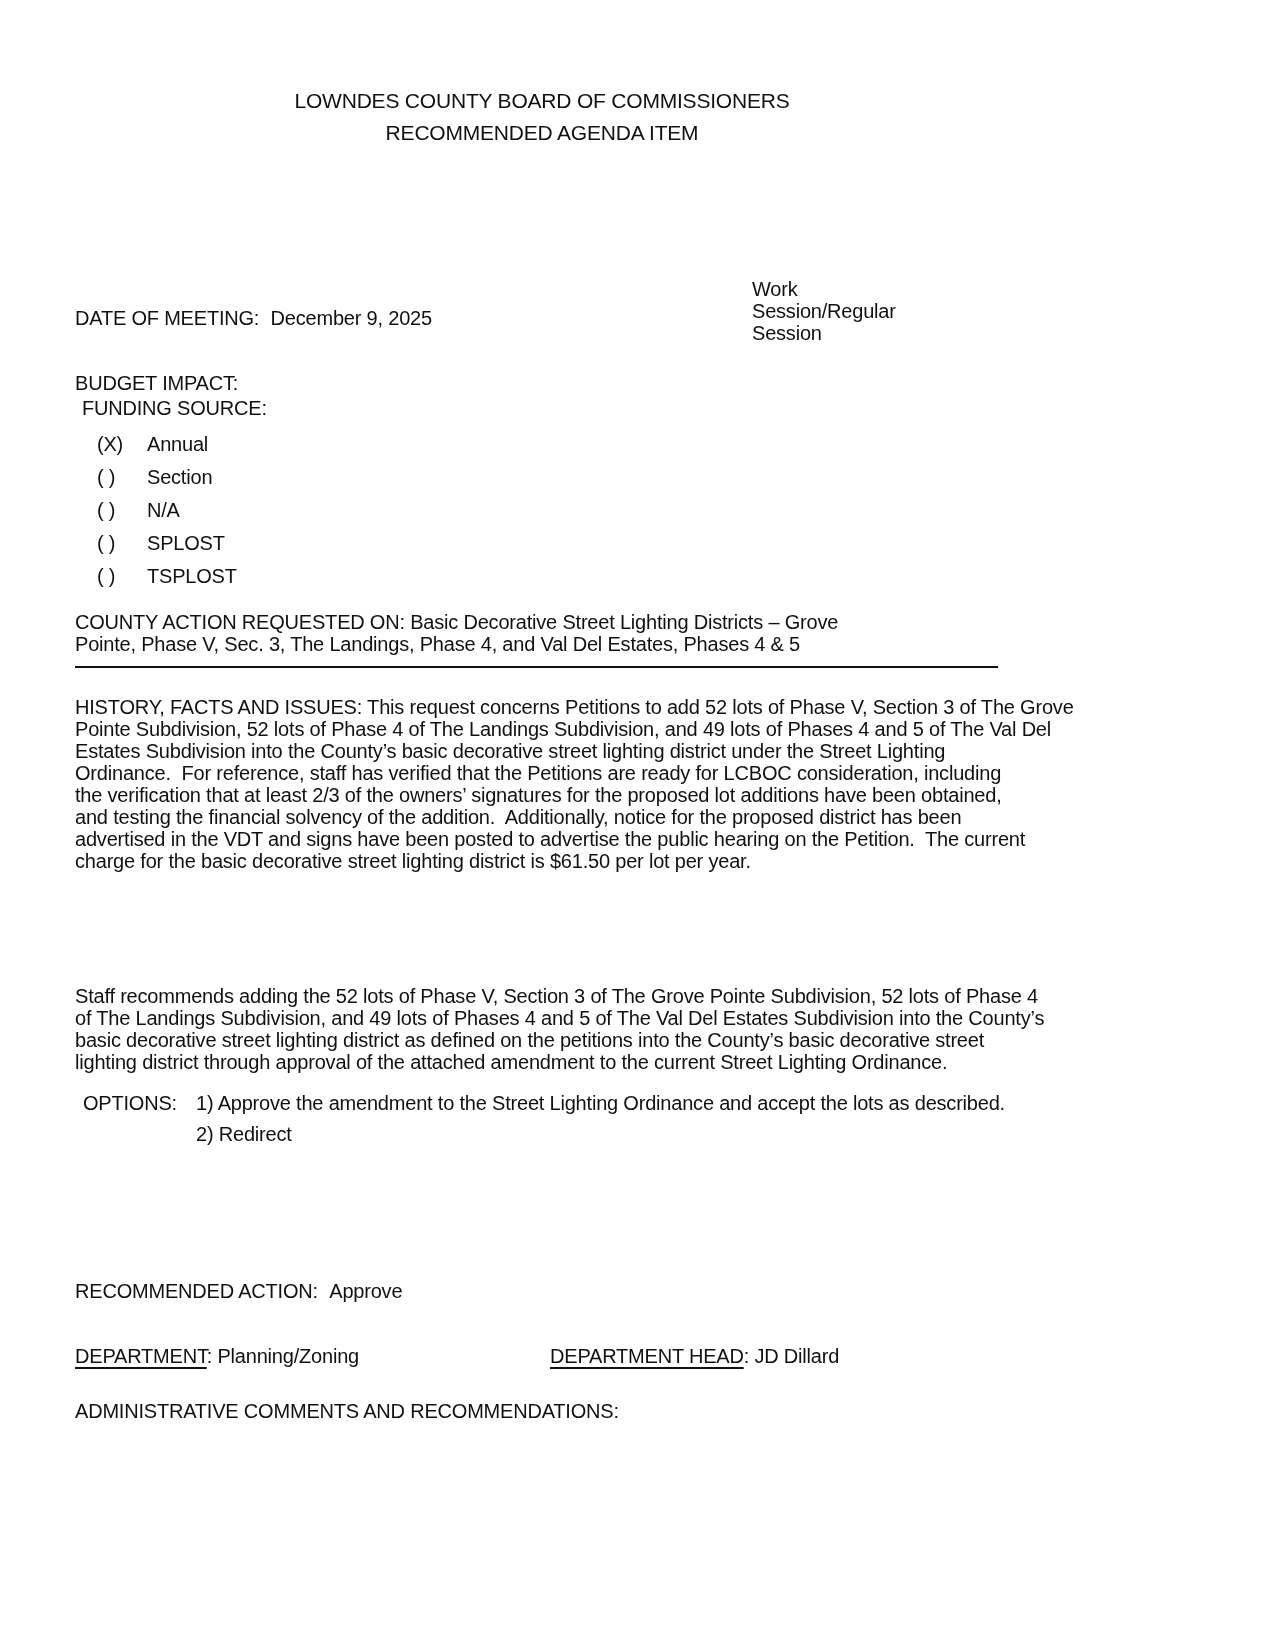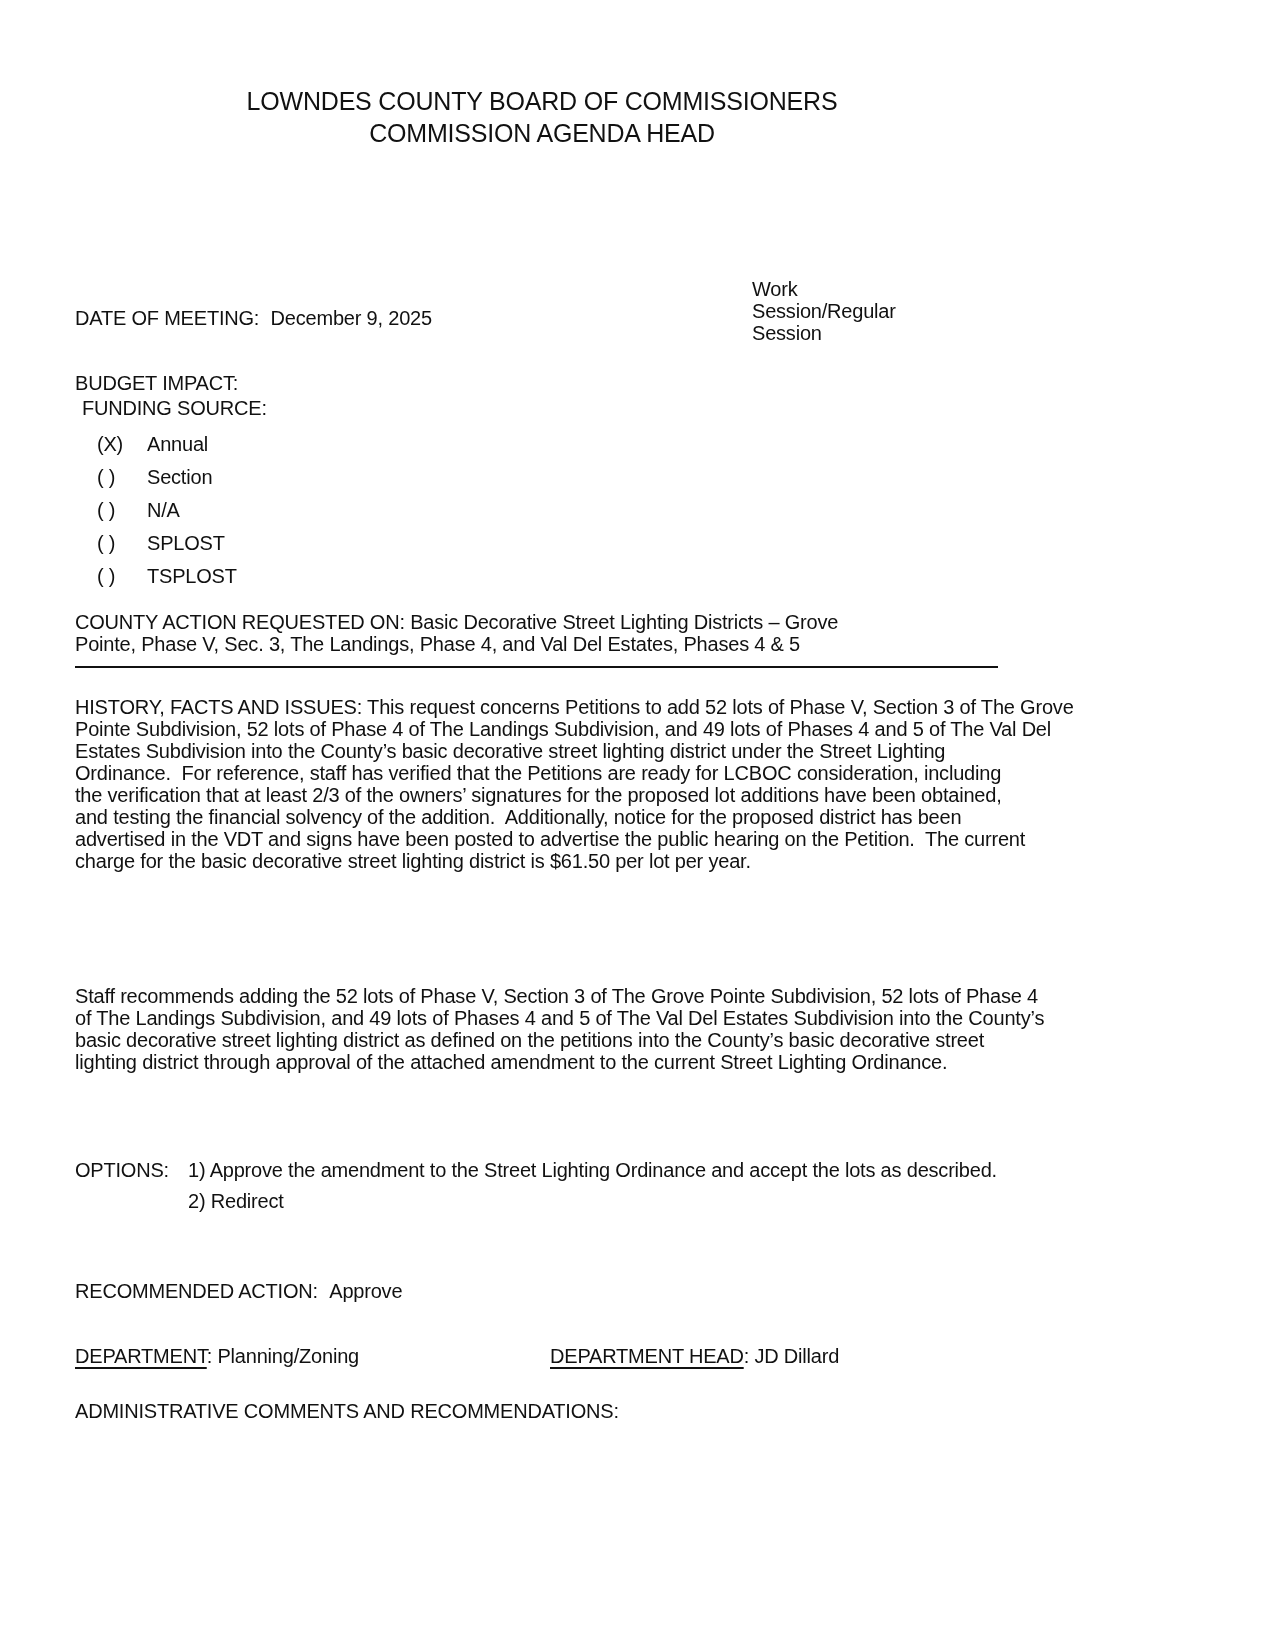--- a/index.html
+++ b/index.html
@@ -14,55 +14,55 @@
     font-size: 20px;
     letter-spacing: -0.2px;
     overflow: hidden;
   }
   .blk { position: absolute; left: 75px; }
   .pre { white-space: pre-wrap; line-height: 22px; }
   .doc-title {
     left: 0;
     width: 1084px;
     text-align: center;
-    font-size: 25px;
+    font-size: 21px;
     line-height: 32px;
   }
   .subject { top: 186px; width: 700px; line-height: 32px; }
   .session { left: 752px; top: 278px; width: 200px; }
   .date-row { top: 307px; }
   .label { display: inline; }
   .value { display: inline; margin-left: 6px; }
   .budget { top: 372px; }
   .funding-label { top: 397px; left: 82px; }
   .funding-items { top: 428px; left: 97px; }
   .funding-row { height: 33px; line-height: 33px; display: flex; }
   .funding-mark { width: 50px; white-space: pre; }
   .county { top: 611px; width: 980px; }
   .rule { top: 666px; width: 923px; height: 0; border-top: 2px solid #111111; }
   .history { top: 696px; width: 1140px; }
   .staff { top: 985px; width: 1140px; }
-  .options { top: 1155px; display: flex; width: 1140px; }
+  .options { top: 1088px; display: flex; width: 1140px; margin-left: 8px; }
   .options-label { width: 113px; flex: 0 0 113px; line-height: 31px; }
   .options-items { line-height: 31px; }
   .recommended { top: 1280px; }
   .dept-row { top: 1345px; width: 1140px; }
   .dept-head { position: absolute; left: 475px; top: 0; }
   .u { text-decoration: underline; text-decoration-thickness: 2px; text-underline-offset: 4px; }
   .dept-row .inner { position: relative; }
   .admin { top: 1400px; }
 </style>
 </head>
 <body>
 
 <div class="page">
 
   <div class="blk doc-title" style="top:85px">
     <div>LOWNDES COUNTY BOARD OF COMMISSIONERS</div>
-    <div>COMMISSION AGENDA HEAD</div>
+    <div>RECOMMENDED AGENDA ITEM</div>
   </div>
 
 
   <div class="blk session pre">Work
 Session/Regular
 Session</div>
 
   <div class="blk date-row">
     <span class="label">DATE OF MEETING:</span>
     <span class="value">December 9, 2025</span>

